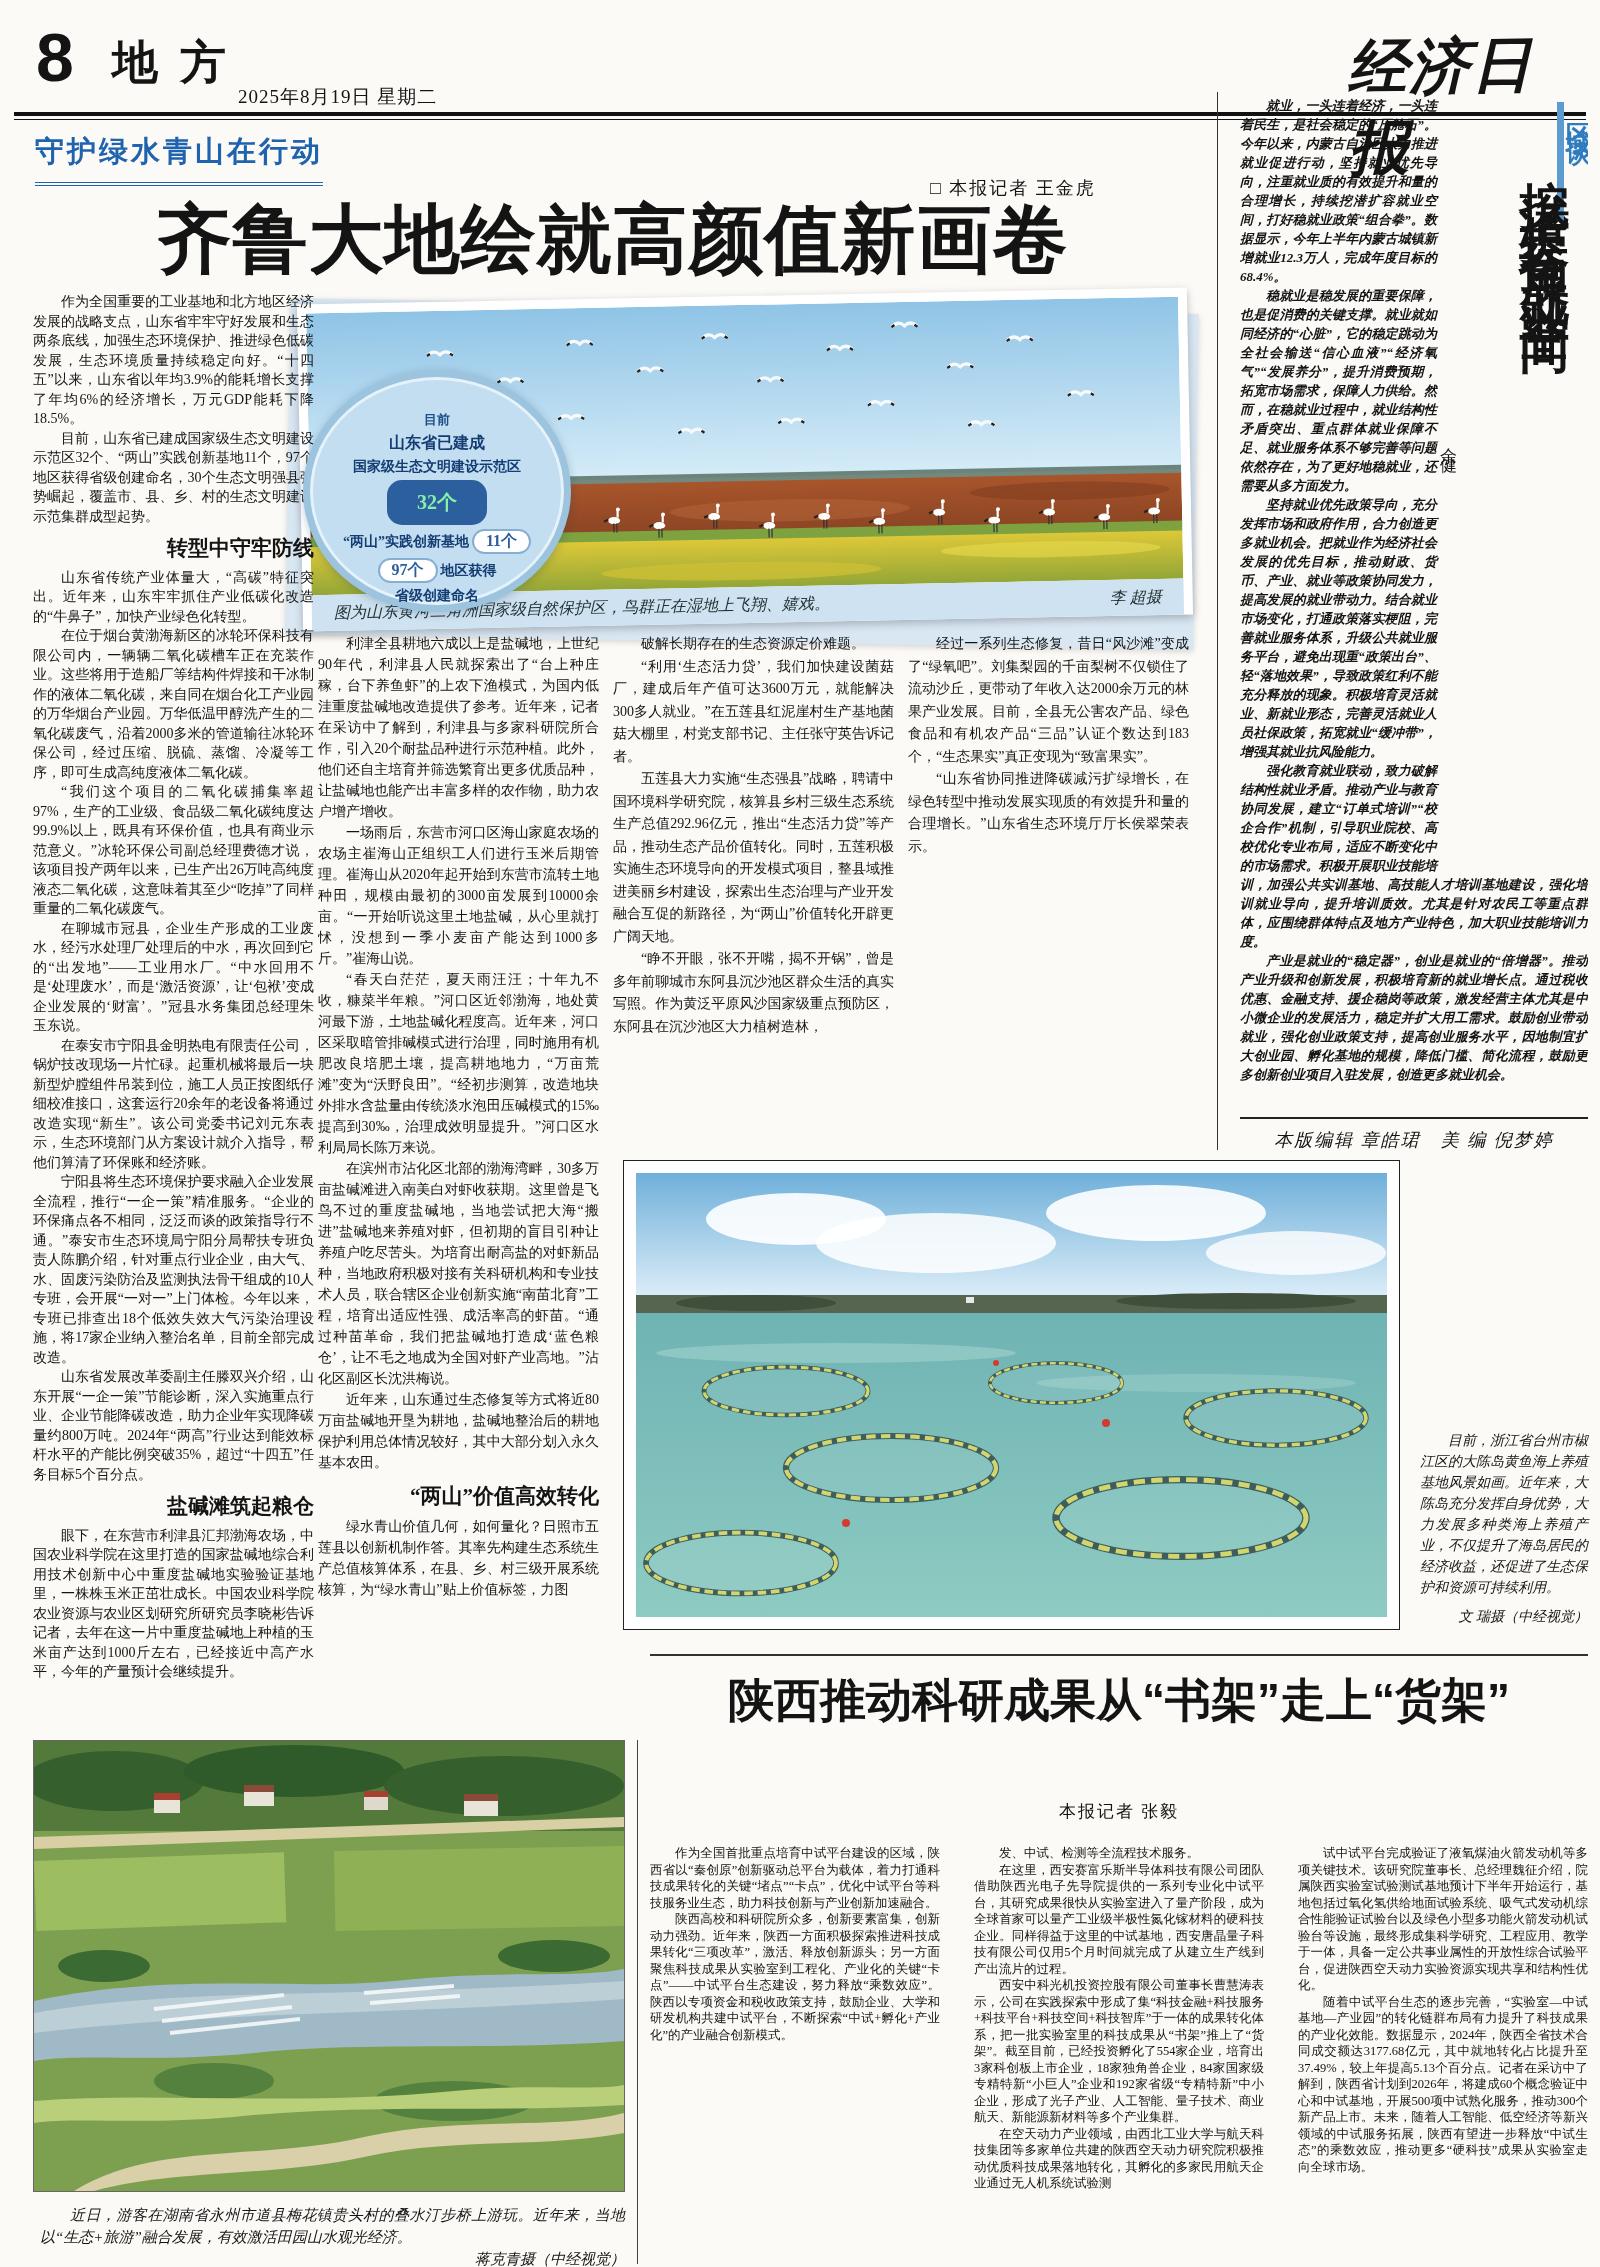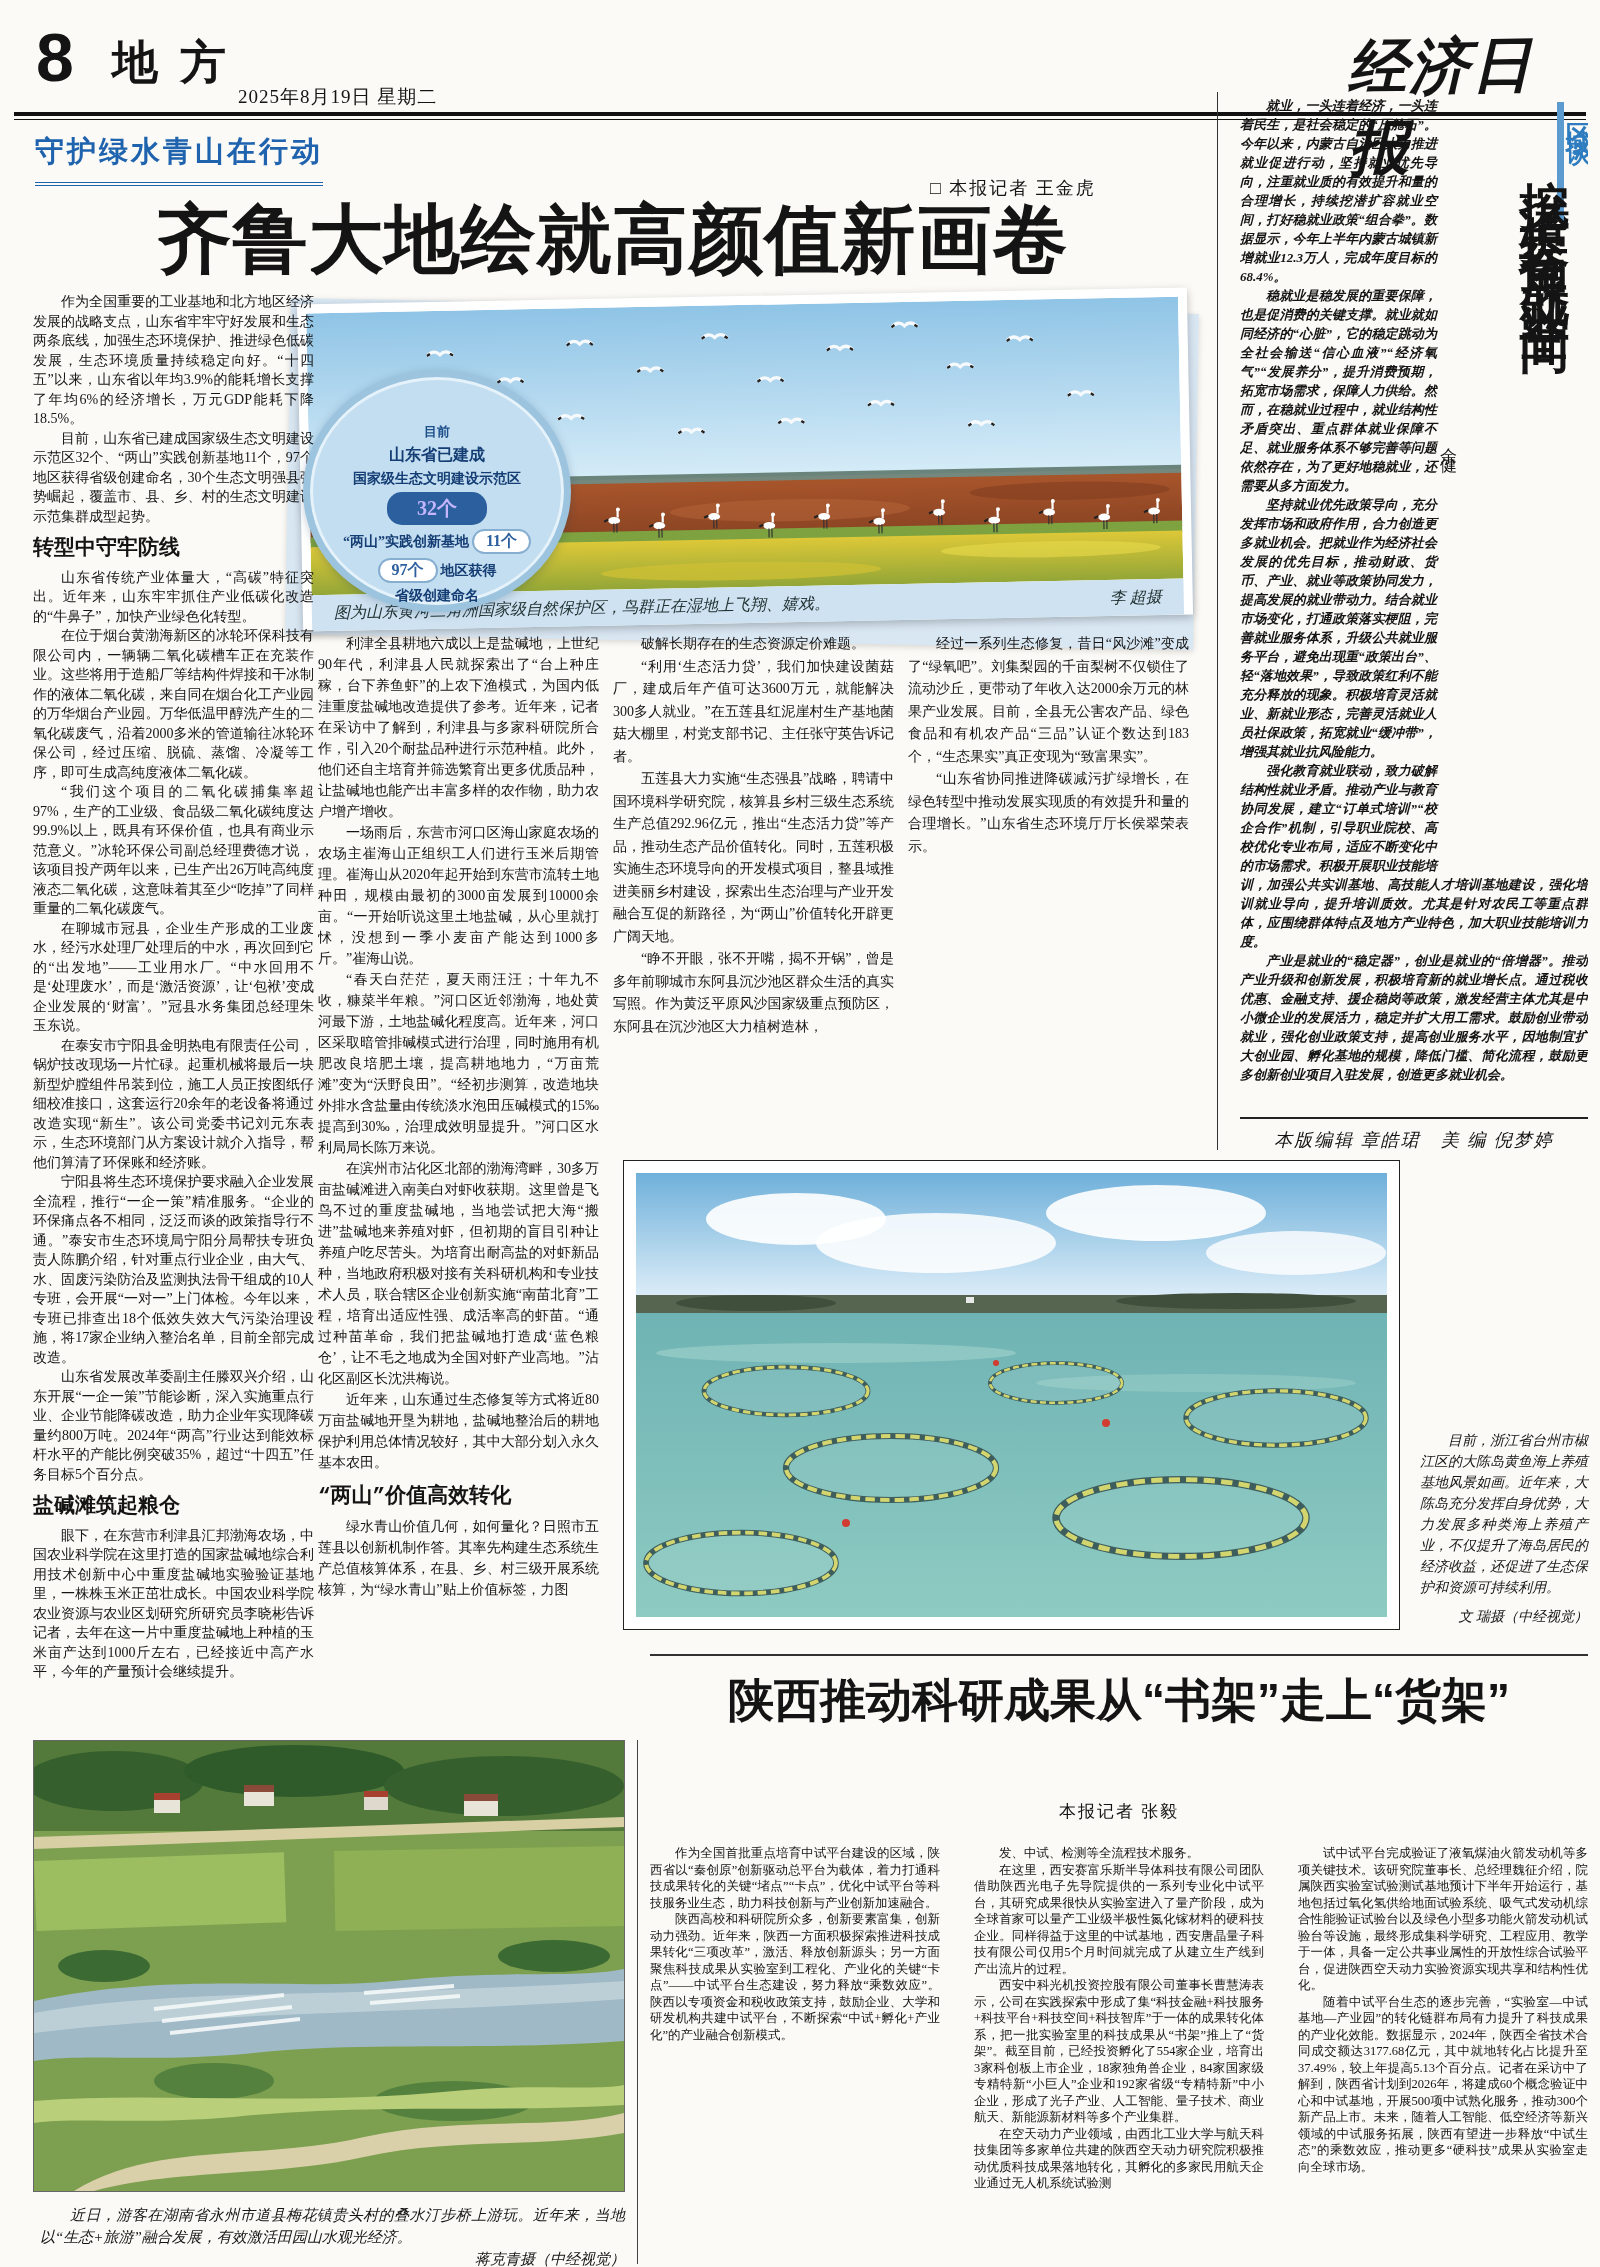--- a/index.html
+++ b/index.html
@@ -29,28 +29,28 @@
   .photo-wrap { left:300px; top:296px; width:890px; background:#fff; padding:9px 9px 0 9px; transform:rotate(-1.1deg); box-shadow:0 3px 8px rgba(0,0,0,.25); }
   .photo-wrap svg { display:block; }
   .photo-caption-bar { display:flex; justify-content:space-between; align-items:center; height:36px; background:#cfe2f1; padding:0 22px; font-style:italic; font-size:16px; color:#233; }
 
   
   .bubble { left:303px; top:370px; width:268px; height:242px; background:#c3def0; border:7px solid #9cc4de; border-radius:50%; z-index:6;
             display:flex; flex-direction:column; align-items:center; justify-content:flex-end; gap:4px; box-shadow:0 2px 8px rgba(20,60,100,.25), inset 0 0 0 3px #e6f2fa; }
   .bubble .t-now { font-size:13px; color:#1c4f8a; font-weight:700; }
   .bubble .t-main { font-size:16px; color:#143d74; font-weight:900; }
   .bubble .t-sub { font-size:14px; color:#143d74; font-weight:700; white-space:nowrap; }
-  .pill-dark { background:#2b5f9d; color:#c4b5fd; font-size:20px; font-weight:900; padding:3px 30px; border-radius:15px; }
+  .pill-dark { background:#2b5f9d; color:#86efac; font-size:20px; font-weight:900; padding:9px 30px; border-radius:15px; }
   .pill-light { background:#fff; color:#2b5f9d; font-size:16px; font-weight:900; padding:0 12px; border-radius:13px; border:2px solid #86aed0; }
   .bubble .row { display:flex; align-items:center; gap:3px; }
 
   
   .bodycol { text-align:justify; overflow:hidden; }
   .bodycol .para { text-indent:2em; }
-  .bodycol .subhead { text-align:left; font-weight:900; font-family:Liberation Mono, monospace; }
+  .bodycol .subhead { text-align:right; font-weight:900; font-family:Liberation Serif, serif; }
   .c1 { left:33px;  top:292px; width:281px; height:1432px; font-size:14px; line-height:19.5px; }
   .c2 { left:318px; top:633px; width:281px; height:1092px; font-size:14px; line-height:21px; }
   .c3 { left:613px; top:633px; width:281px; height:522px;  font-size:14px; line-height:22.5px; }
   .c4 { left:908px; top:633px; width:281px; height:522px;  font-size:14px; line-height:22.5px; }
   .c1 .subhead, .c2 .subhead { font-size:21px; margin:13px 0 9px; }
 
   
   .side-rule { left:1217px; top:92px; width:1px; height:1058px; background:#333; }
   .sidebar { left:1240px; top:96px; width:348px; height:1016px; font-size:13px; line-height:19px; text-align:justify; font-style:italic; overflow:hidden; }
   .sidebar .para { text-indent:2em;font-weight:bold; }

